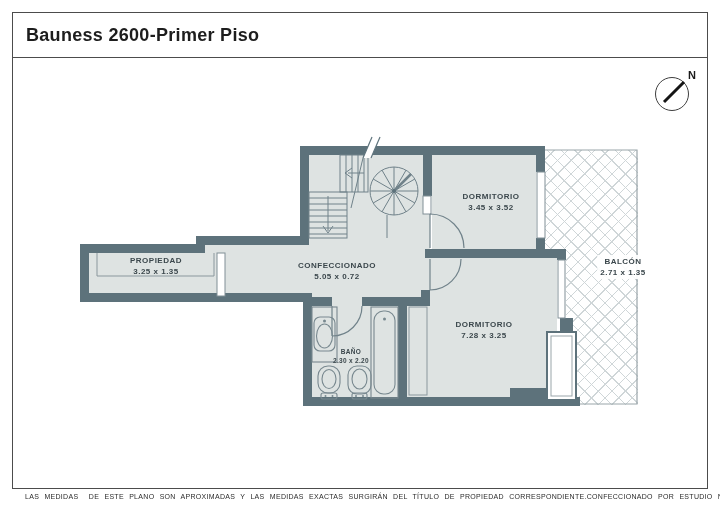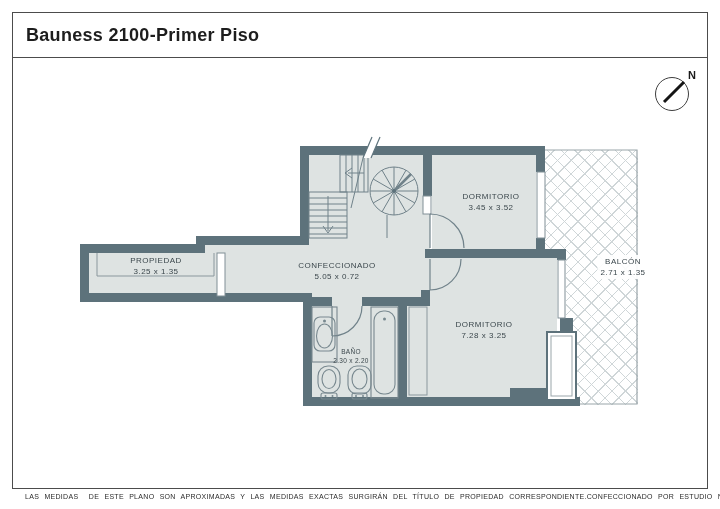--- a/index.html
+++ b/index.html
@@ -20,39 +20,39 @@
       repeating-linear-gradient(45deg,  transparent 0 8.6px, #cfd6d8 8.6px 9.6px),
       repeating-linear-gradient(-45deg, transparent 0 8.6px, #cfd6d8 9.6px 9.6px),
       repeating-linear-gradient(-45deg, transparent 0 8.6px, #cfd6d8 8.6px 9.6px);
     clip-path:polygon(0 0,93px 0,93px 255px,35px 255px,35px 247px,31px 247px,
                       31px 182px,21px 182px,21px 108px,0 108px);}
 
   svg.plan{position:absolute;left:0;top:0;width:720px;height:509px;}
 
   .labels{position:absolute;left:0;top:0;width:720px;height:509px;pointer-events:none;}
   .room-label{position:absolute;transform:translate(-50%,-50%);text-align:center;
-              font-size:8px;font-weight:normal;letter-spacing:.5px;line-height:11px;
+              font-size:8px;font-weight:bold;letter-spacing:.5px;line-height:11px;
               color:#3b474c;white-space:nowrap;}
   .room-label.small{font-size:6.5px;line-height:9px;letter-spacing:.3px;}
   .room-label.haloed{background:rgba(255,255,255,.92);padding:1px 3px;margin-left:20px;}
 
   .footer{position:absolute;left:25px;top:493px;width:680px;display:flex;
           justify-content:space-between;font-size:7px;color:#2b2b2b;
           letter-spacing:.3px;word-spacing:3px;}
   .footer span{white-space:pre;}
 
   .n-label{font-size:11px;font-weight:bold;fill:#1a1a1a;
            font-family:"Liberation Sans",sans-serif;}
 </style>
 </head>
 <body>
 
 <div class="frame">
   <div class="titlebar">
-    <span class="title">Bauness 2100-Primer Piso</span>
+    <span class="title">Bauness 2600-Primer Piso</span>
   </div>
 </div>
 
 <div class="balcony-pattern"></div>
 
 <svg class="plan" viewBox="0 0 720 509">
 
   <g fill="#dee3e2">
     <rect x="89" y="253" width="128" height="40"></rect>
     <rect x="205" y="245" width="107" height="48"></rect>

